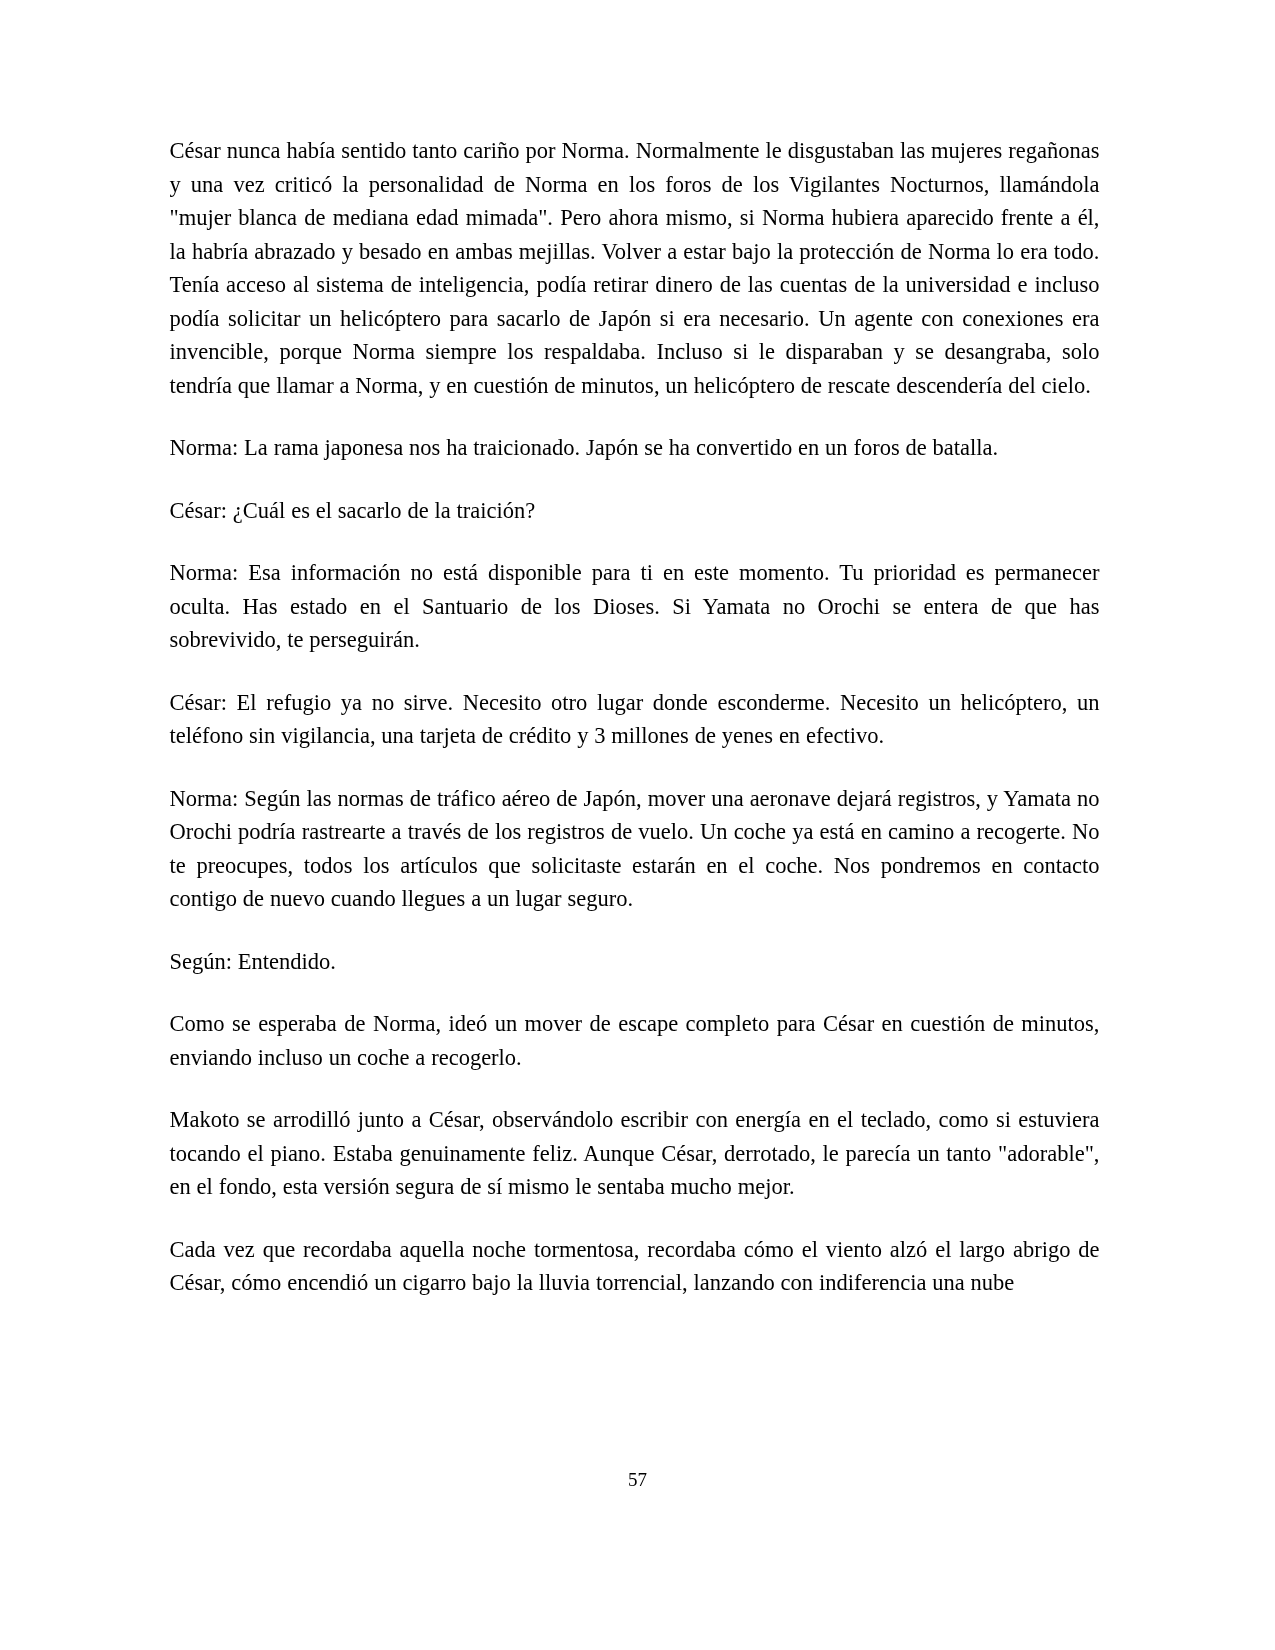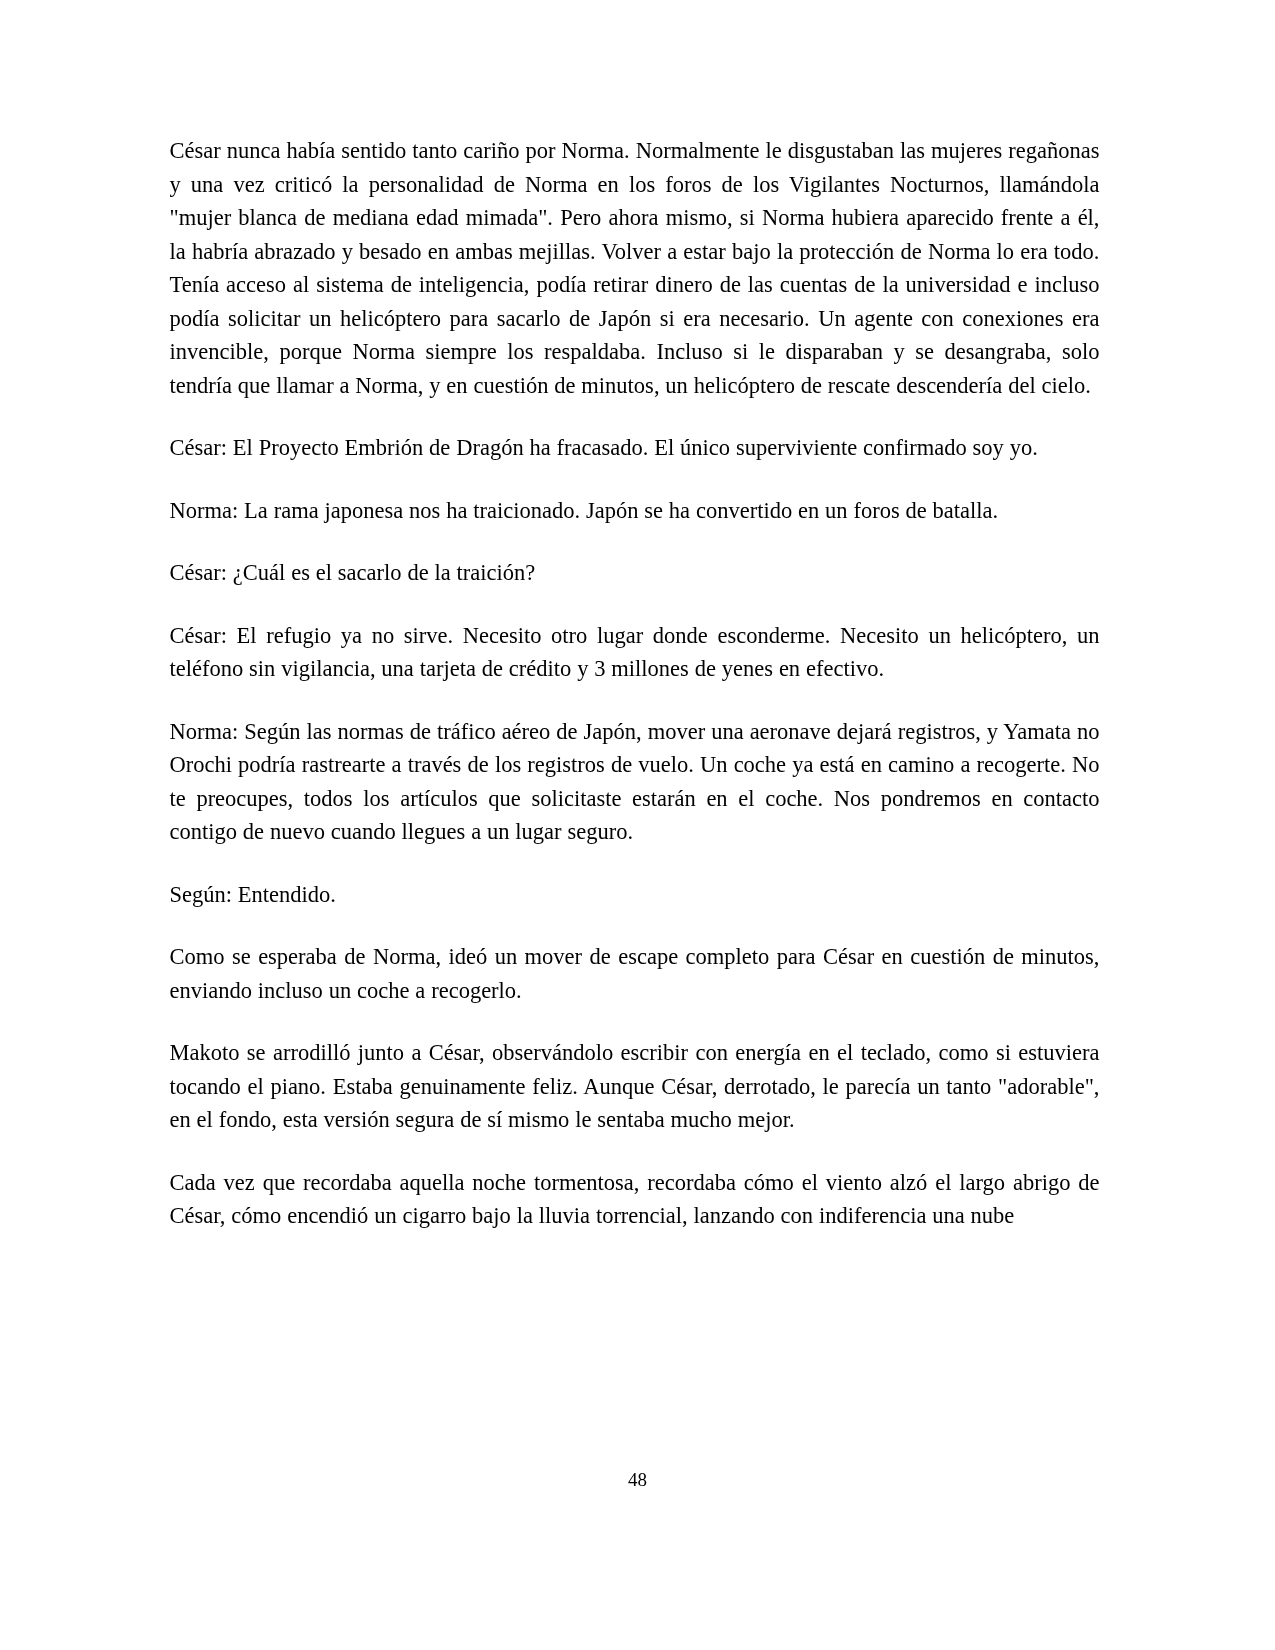--- a/index.html
+++ b/index.html
@@ -54,36 +54,36 @@
 </style>
 </head>
 <body>
 
 <div class="page">
 
   <div class="content">
 
     <p class="para">César nunca había sentido tanto cariño por Norma. Normalmente le disgustaban las mujeres regañonas y una vez criticó la personalidad de Norma en los foros de los Vigilantes Nocturnos, llamándola "mujer blanca de mediana edad mimada". Pero ahora mismo, si Norma hubiera aparecido frente a él, la habría abrazado y besado en ambas mejillas. Volver a estar bajo la protección de Norma lo era todo. Tenía acceso al sistema de inteligencia, podía retirar dinero de las cuentas de la universidad e incluso podía solicitar un helicóptero para sacarlo de Japón si era necesario. Un agente con conexiones era invencible, porque Norma siempre los respaldaba. Incluso si le disparaban y se desangraba, solo tendría que llamar a Norma, y en cuestión de minutos, un helicóptero de rescate descendería del cielo.</p>
 
-    <p class="para nojust">César: El Proyecto Embrión de Dragón ha fracasado. El único superviviente confirmado soy yo.</p>
 
     <p class="para nojust">Norma: La rama japonesa nos ha traicionado. Japón se ha convertido en un foros de batalla.</p>
 
     <p class="para nojust">César: ¿Cuál es el sacarlo de la traición?</p>
 
+    <p class="para">Norma: Esa información no está disponible para ti en este momento. Tu prioridad es permanecer oculta. Has estado en el Santuario de los Dioses. Si Yamata no Orochi se entera de que has sobrevivido, te perseguirán.</p>
 
     <p class="para">César: El refugio ya no sirve. Necesito otro lugar donde esconderme. Necesito un helicóptero, un teléfono sin vigilancia, una tarjeta de crédito y 3 millones de yenes en efectivo.</p>
 
     <p class="para">Norma: Según las normas de tráfico aéreo de Japón, mover una aeronave dejará registros, y Yamata no Orochi podría rastrearte a través de los registros de vuelo. Un coche ya está en camino a recogerte. No te preocupes, todos los artículos que solicitaste estarán en el coche. Nos pondremos en contacto contigo de nuevo cuando llegues a un lugar seguro.</p>
 
     <p class="para nojust">Según: Entendido.</p>
 
     <p class="para">Como se esperaba de Norma, ideó un mover de escape completo para César en cuestión de minutos, enviando incluso un coche a recogerlo.</p>
 
     <p class="para">Makoto se arrodilló junto a César, observándolo escribir con energía en el teclado, como si estuviera tocando el piano. Estaba genuinamente feliz. Aunque César, derrotado, le parecía un tanto "adorable", en el fondo, esta versión segura de sí mismo le sentaba mucho mejor.</p>
 
     <p class="para">Cada vez que recordaba aquella noche tormentosa, recordaba cómo el viento alzó el largo abrigo de César, cómo encendió un cigarro bajo la lluvia torrencial, lanzando con indiferencia una nube</p>
 
   </div>
 
-  <div class="page-number">48</div>
+  <div class="page-number">57</div>
 
 </div>
 
 </body></html>

